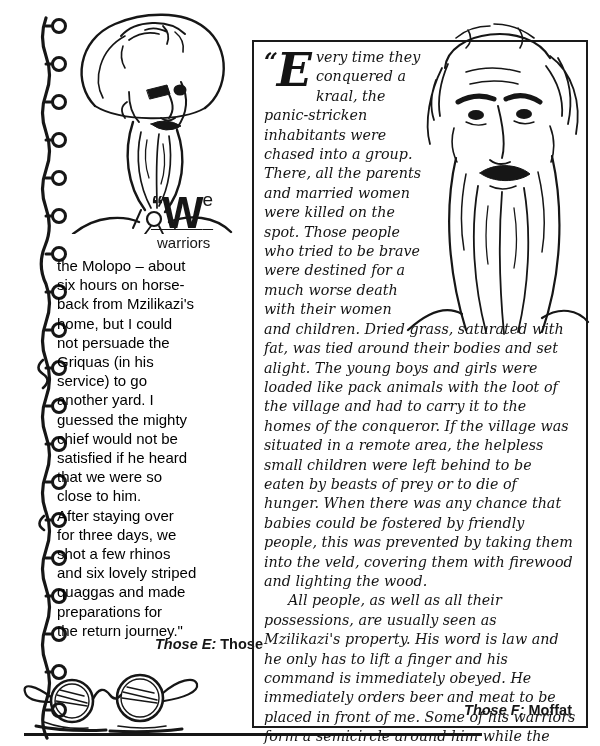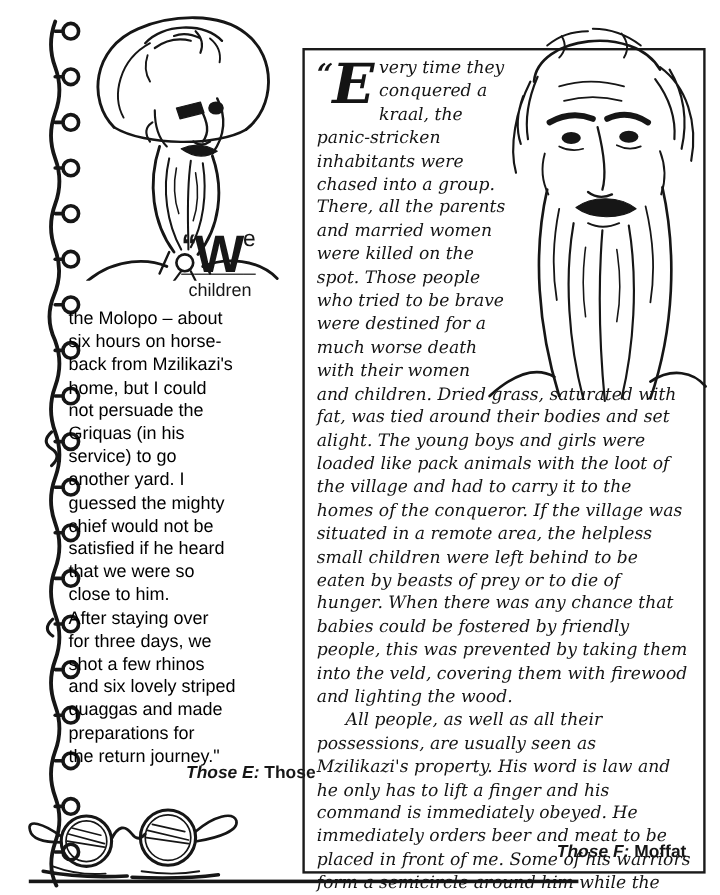--- a/index.html
+++ b/index.html
@@ -136,21 +136,21 @@
         <path d="M78,204 L70,222 M104,204 L112,222" stroke-width="2"></path>
         <circle cx="91" cy="213" r="7" stroke-width="2.2"></circle>
         <path d="M88,220 l-6,8 M96,220 l4,8" stroke-width="1.8"></path>
         <path d="M10,228 C34,208 62,210 76,216 M106,216 C126,208 152,210 168,226"></path>
       </g>
     </svg>
 
     <div class="we-dropcap">
       <span class="we-quote">“</span><span class="we-letter">W</span><span class="we-small">e</span>
     </div>
-    <div class="first-line">children</div>
+    <div class="first-line">warriors</div>
     <div class="left-quote">the Molopo – about
 six hours on horse-
 back from Mzilikazi's
 home, but I could
 not persuade the
 Griquas (in his
 service) to go
 another yard.  I
 guessed the mighty
 chief would not be

